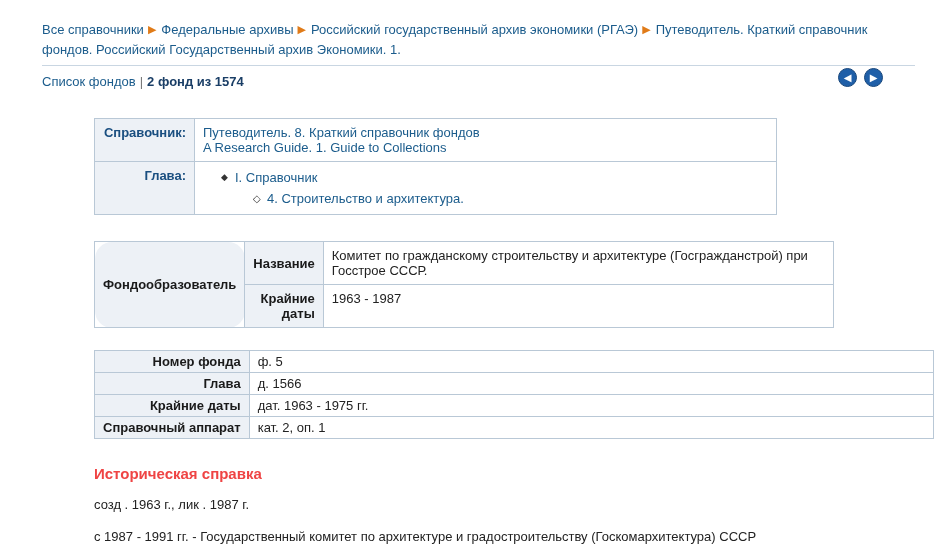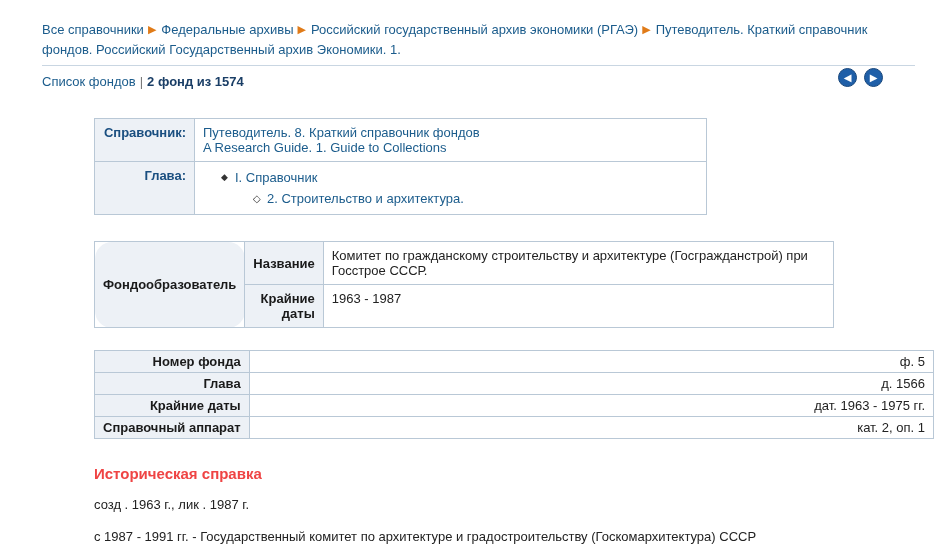--- a/index.html
+++ b/index.html
@@ -85,21 +85,21 @@
     font-size: 10px;
     line-height: 17px;
     text-align: center;
     cursor: pointer;
     user-select: none;
   }
 
   
   .guide-table {
     margin: 22px 12px 0 94px;
-    width: 613px;
+    width: 683px;
     border-collapse: collapse;
     border: 1px solid #9fb4c8;
     background: #ffffff;
   }
   .guide-table td {
     border: 1px solid #b9c8d6;
     vertical-align: top;
     padding: 6px 8px;
     font-size: 13px;
   }
@@ -189,21 +189,20 @@
     margin: 22px 0 16px 94px;
     width: 840px;
     border-collapse: collapse;
     border: 1px solid #000000;
   }
   .props-table td {
     border: 1px solid #b9c8d6;
     padding: 3px 8px;
     font-size: 13px;
     height: 21px;
-    text-align: right;
   }
   .props-table td.k {
     width: 150px;
     background: #edf1f6;
     font-weight: bold;
     text-align: right;
     color: #1a1a1a;
     white-space: nowrap;
   }
   .props-table td.v { background: #ffffff; }
@@ -254,21 +253,21 @@
       </td>
     </tr>
     <tr>
       <td class="lbl">Глава:</td>
       <td class="val">
         <ul class="chapter">
           <li>
             <a href="#">I. Справочник</a>
             <ul>
               <li>
-                <a href="#">2. Строительство и архитектура.</a>
+                <a href="#">4. Строительство и архитектура.</a>
               </li>
             </ul>
           </li>
         </ul>
       </td>
     </tr>
   </tbody>
     </table>
 
   <table class="founder-table">

